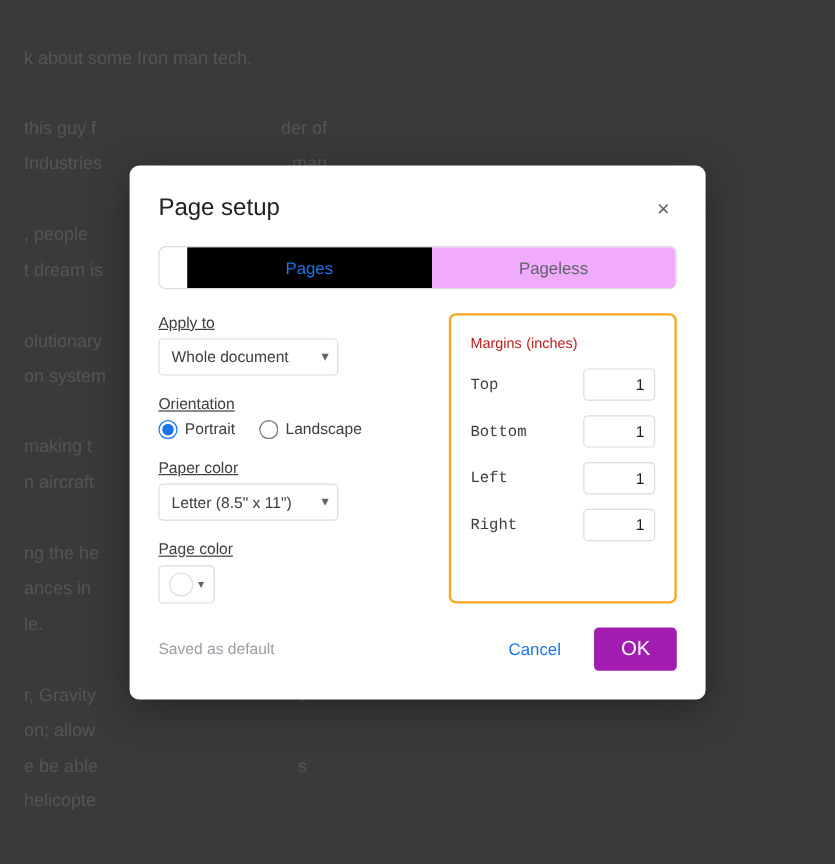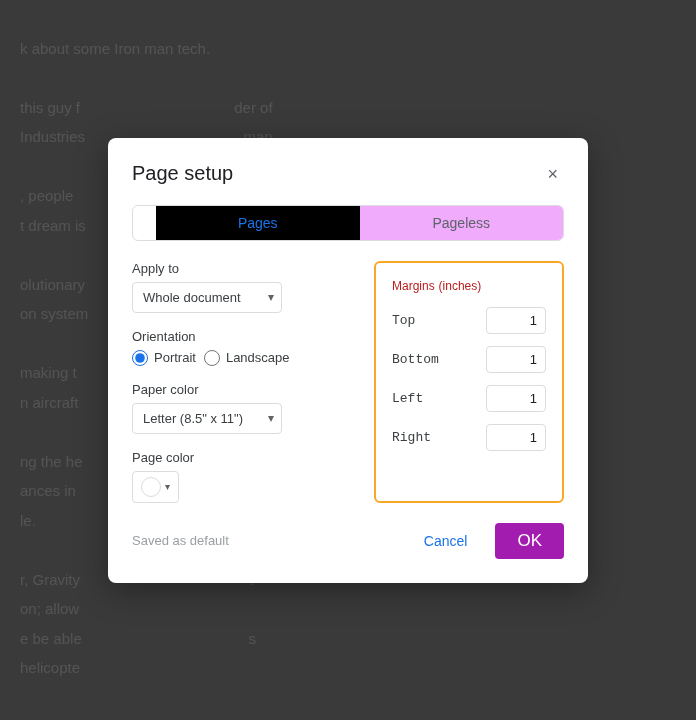--- a/index.html
+++ b/index.html
@@ -111,20 +111,21 @@
       display: flex;
       flex-direction: column;
       gap: 16px;
     }
 
     .field-label {
       font-size: 13px;
       color: #3c4043;
       margin-bottom: 6px;
       font-weight: 500;
+      text-decoration: underline;
     }
 
     .select-wrapper {
       position: relative;
       display: inline-block;
     }
 
     .select-field {
       appearance: none;
       -webkit-appearance: none;
@@ -143,21 +144,21 @@
       right: 8px;
       top: 50%;
       transform: translateY(-50%);
       pointer-events: none;
       color: #5f6368;
       font-size: 12px;
     }
 
     .orientation-group {
       display: flex;
-      gap: 8px;
+      gap: 20px;
       align-items: center;
       margin-top: 2px;
     }
 
     .radio-label {
       display: flex;
       align-items: center;
       gap: 6px;
       font-size: 13px;
       color: #3c4043;

